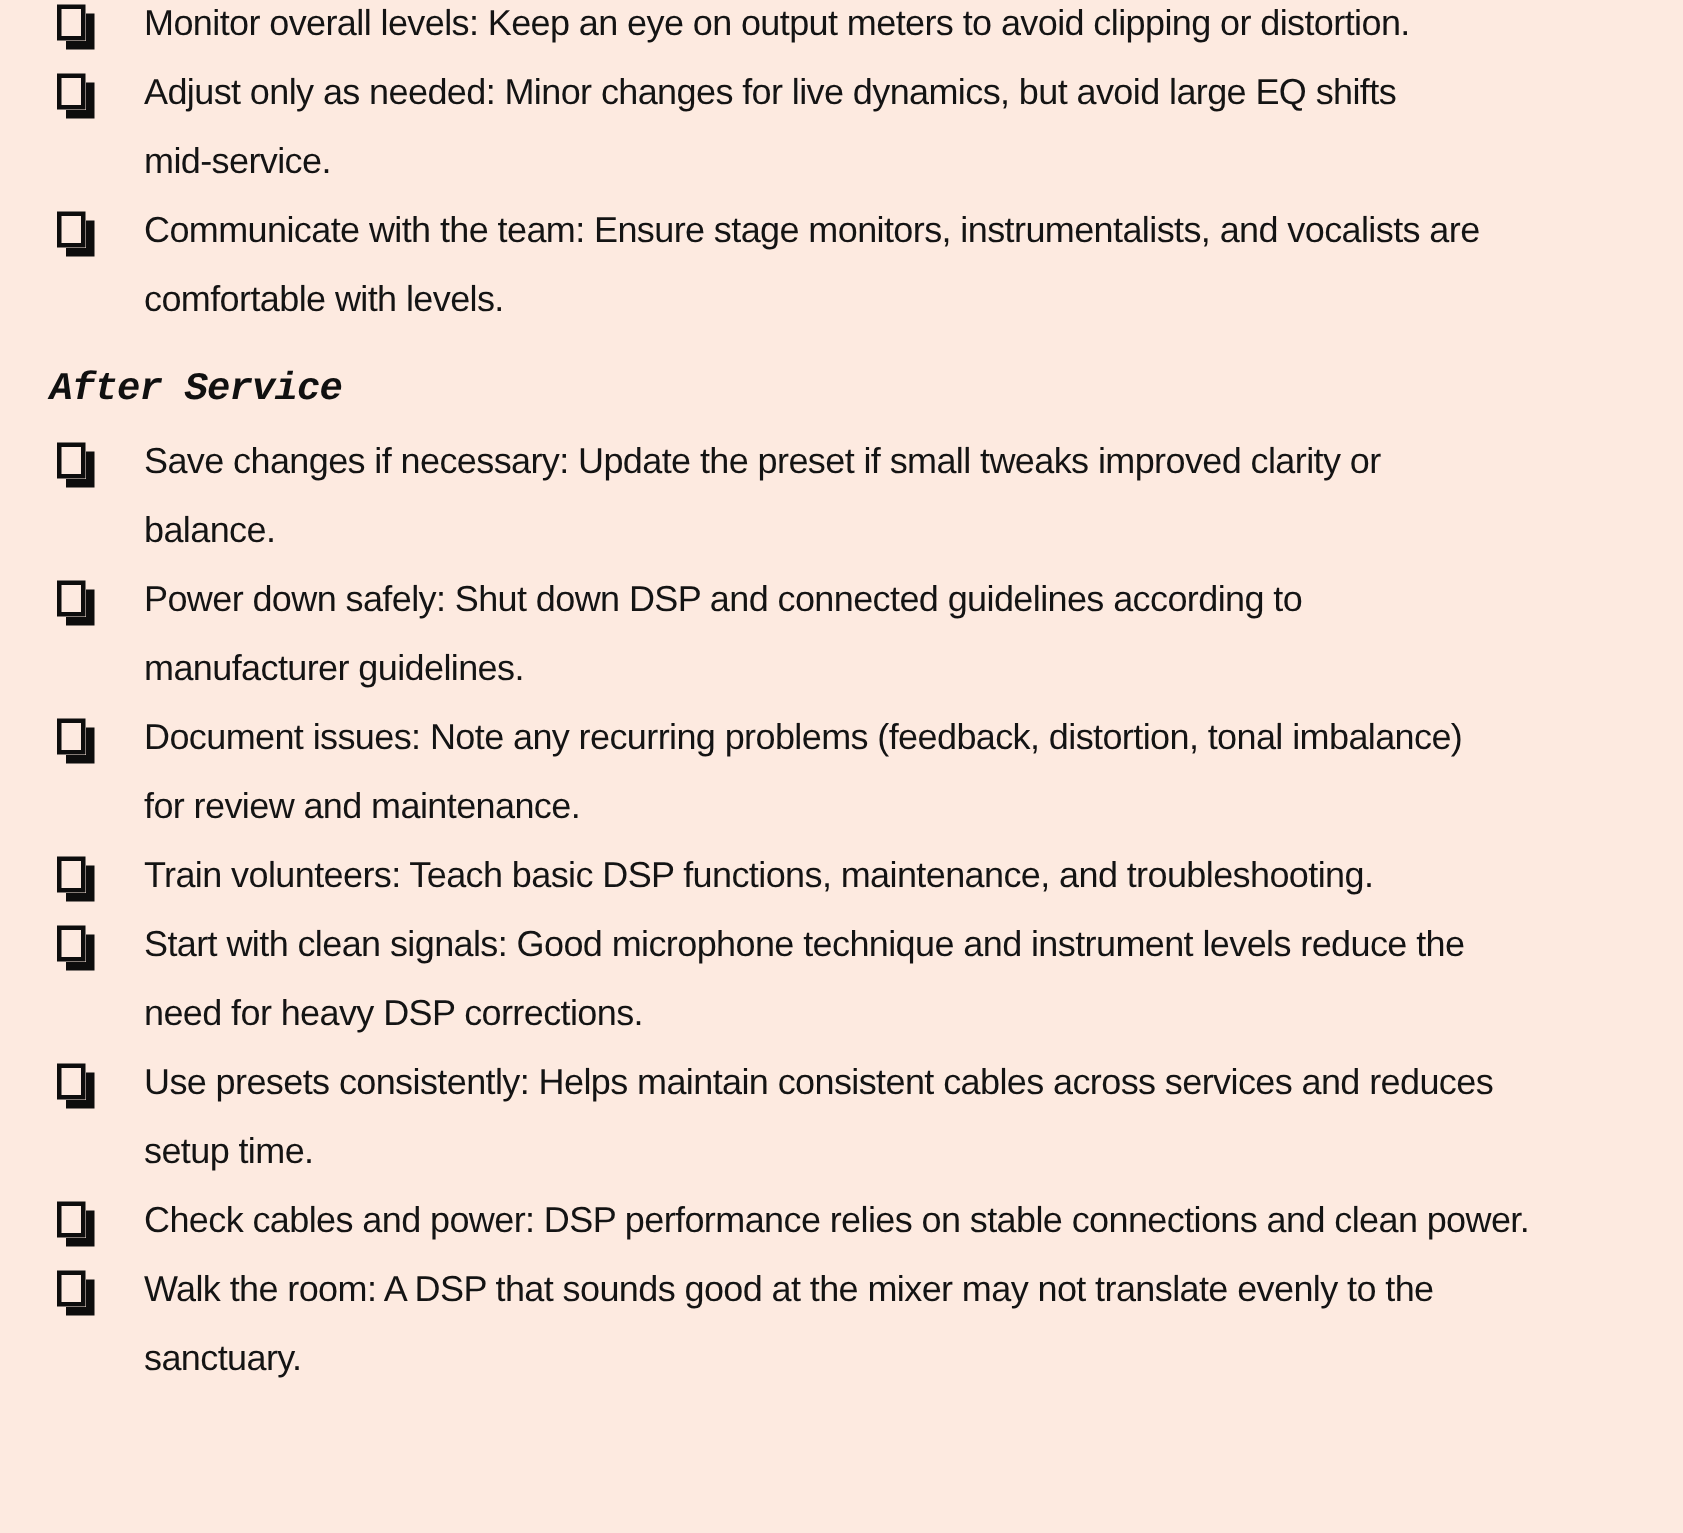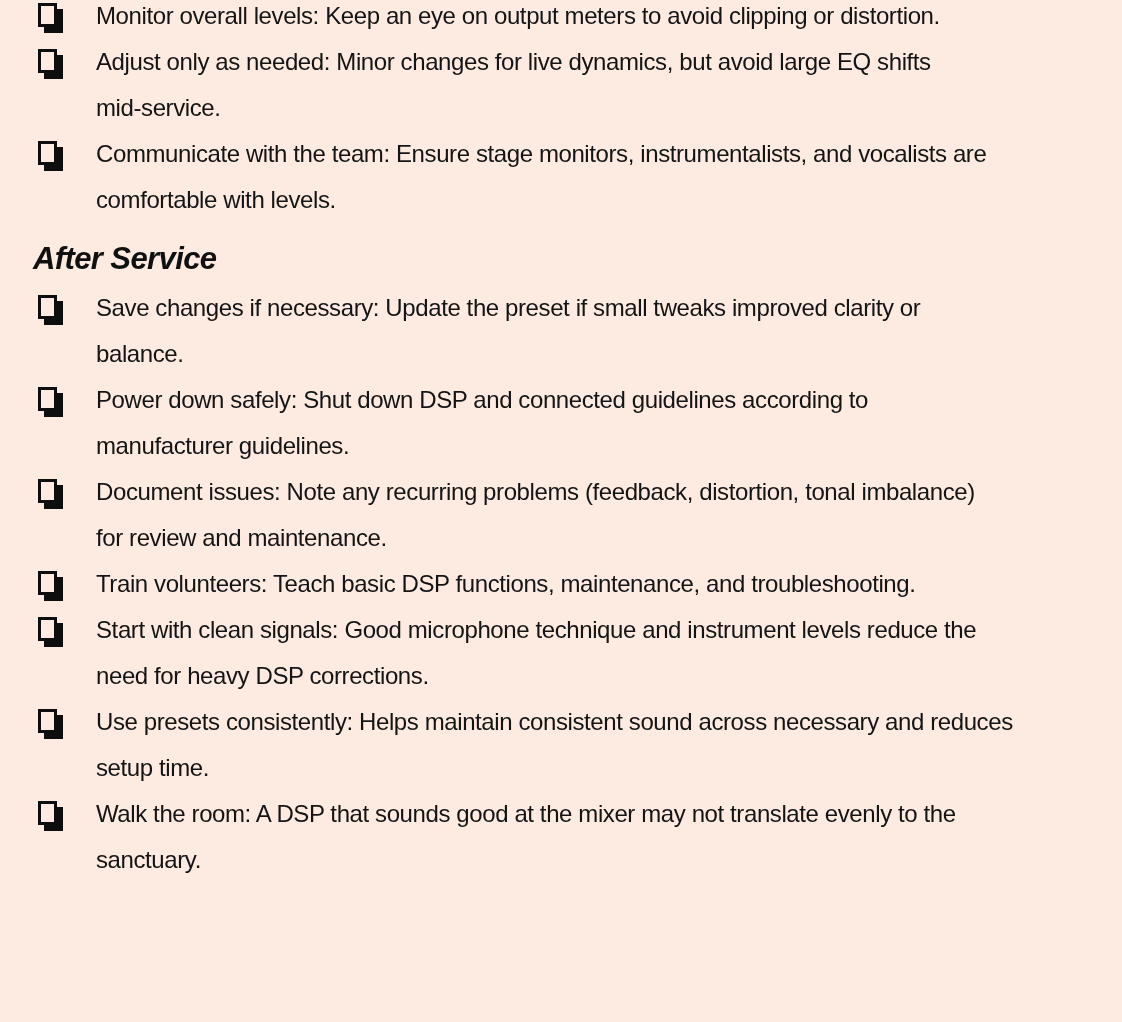--- a/index.html
+++ b/index.html
@@ -17,25 +17,26 @@
   .page {
     box-sizing: border-box;
     width: 1122px;
     height: 1022px;
     padding: 0 28px 0 35px;
     margin-top: -7px;
   }
   .section-heading {
     font-style: italic;
     font-weight: bold;
-    font-size: 31px;
+    font-size: 26px;
     line-height: 40px;
     letter-spacing: -0.6px;
     margin: 16px 0 6px -2px;
     color: #101010;
+    font-family: Liberation Mono, monospace;
   }
   .item {
     display: flex;
     align-items: flex-start;
     font-size: 24px;
     line-height: 46px;
     letter-spacing: -0.4px;
   }
   .checkbox {
     flex: 0 0 auto;
@@ -90,21 +91,25 @@
       <span class="checkbox"></span>
       <div class="item-text">Train volunteers: Teach basic DSP functions, maintenance, and troubleshooting.</div>
     </div>
     <div class="item">
       <span class="checkbox"></span>
       <div class="item-text">Start with clean signals: Good microphone technique and instrument levels reduce the
 need for heavy DSP corrections.</div>
     </div>
     <div class="item">
       <span class="checkbox"></span>
-      <div class="item-text">Use presets consistently: Helps maintain consistent sound across necessary and reduces
+      <div class="item-text">Use presets consistently: Helps maintain consistent cables across services and reduces
 setup time.</div>
+    </div>
+    <div class="item">
+      <span class="checkbox"></span>
+      <div class="item-text">Check cables and power: DSP performance relies on stable connections and clean power.</div>
     </div>
     <div class="item">
       <span class="checkbox"></span>
       <div class="item-text">Walk the room: A DSP that sounds good at the mixer may not translate evenly to the
 sanctuary.</div>
     </div>
   </main>
 
 </body></html>

